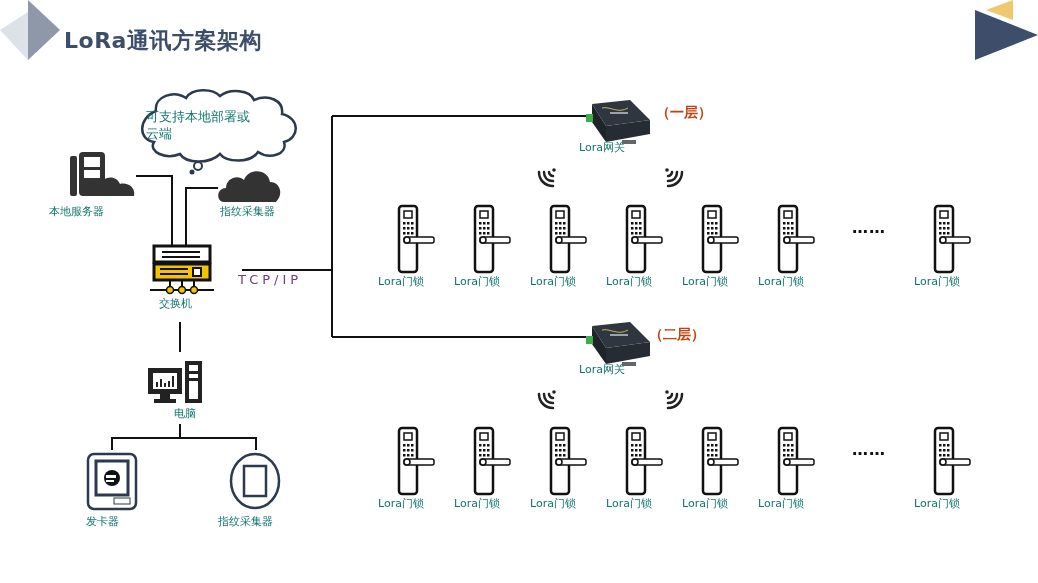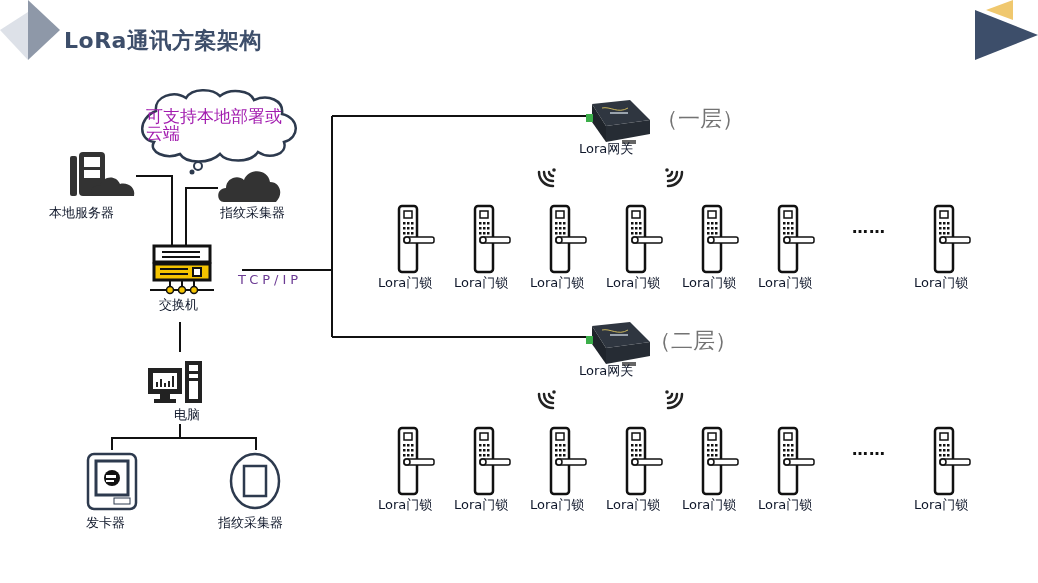--- a/index.html
+++ b/index.html
@@ -1,23 +1,23 @@
 <!DOCTYPE html>
 <html><head>
 <meta charset="utf-8">
 <style>
   html, body { margin: 0; padding: 0; }
   body { width: 1038px; height: 583px; background: #ffffff; position: relative; overflow: hidden;
          font-family: "DejaVu Sans", "Liberation Sans", sans-serif; color: #222; }
   .abs { position: absolute; }
   .title { left: 64px; top: 26px; font-size: 22px; font-weight: bold; color: #3d4e6a; letter-spacing: 0.5px; white-space: nowrap; }
-  .lbl { font-size: 13px; color: #0f172a; white-space: nowrap; text-align: left; }
-  .floor { font-size: 22px; color: #737373; white-space: nowrap; }
+  .lbl { font-size: 11px; color: #0f766e; white-space: nowrap; text-align: left; }
+  .floor { font-size: 14px; color: #c2410c; white-space: nowrap; font-weight: bold; }
   .tcp { font-size: 13px; color: #6b3a93; letter-spacing: 4px; white-space: nowrap; }
-  .cloud-text { font-size: 17px; color: #a21caf; line-height: 17px; }
+  .cloud-text { font-size: 13px; color: #0f766e; line-height: 17px; }
   .dots { font-size: 16px; letter-spacing: 1px; color: #111; font-weight: bold; }
   svg { overflow: visible; }
 </style>
 </head>
 <body>
 
 <svg class="abs" style="left:0;top:0" width="70" height="62">
   <polygon points="0,30 28,12 28,60" fill="#dde1e8"></polygon>
   <polygon points="28,0 60,30 28,60" fill="#8e98a8"></polygon>
 </svg>

